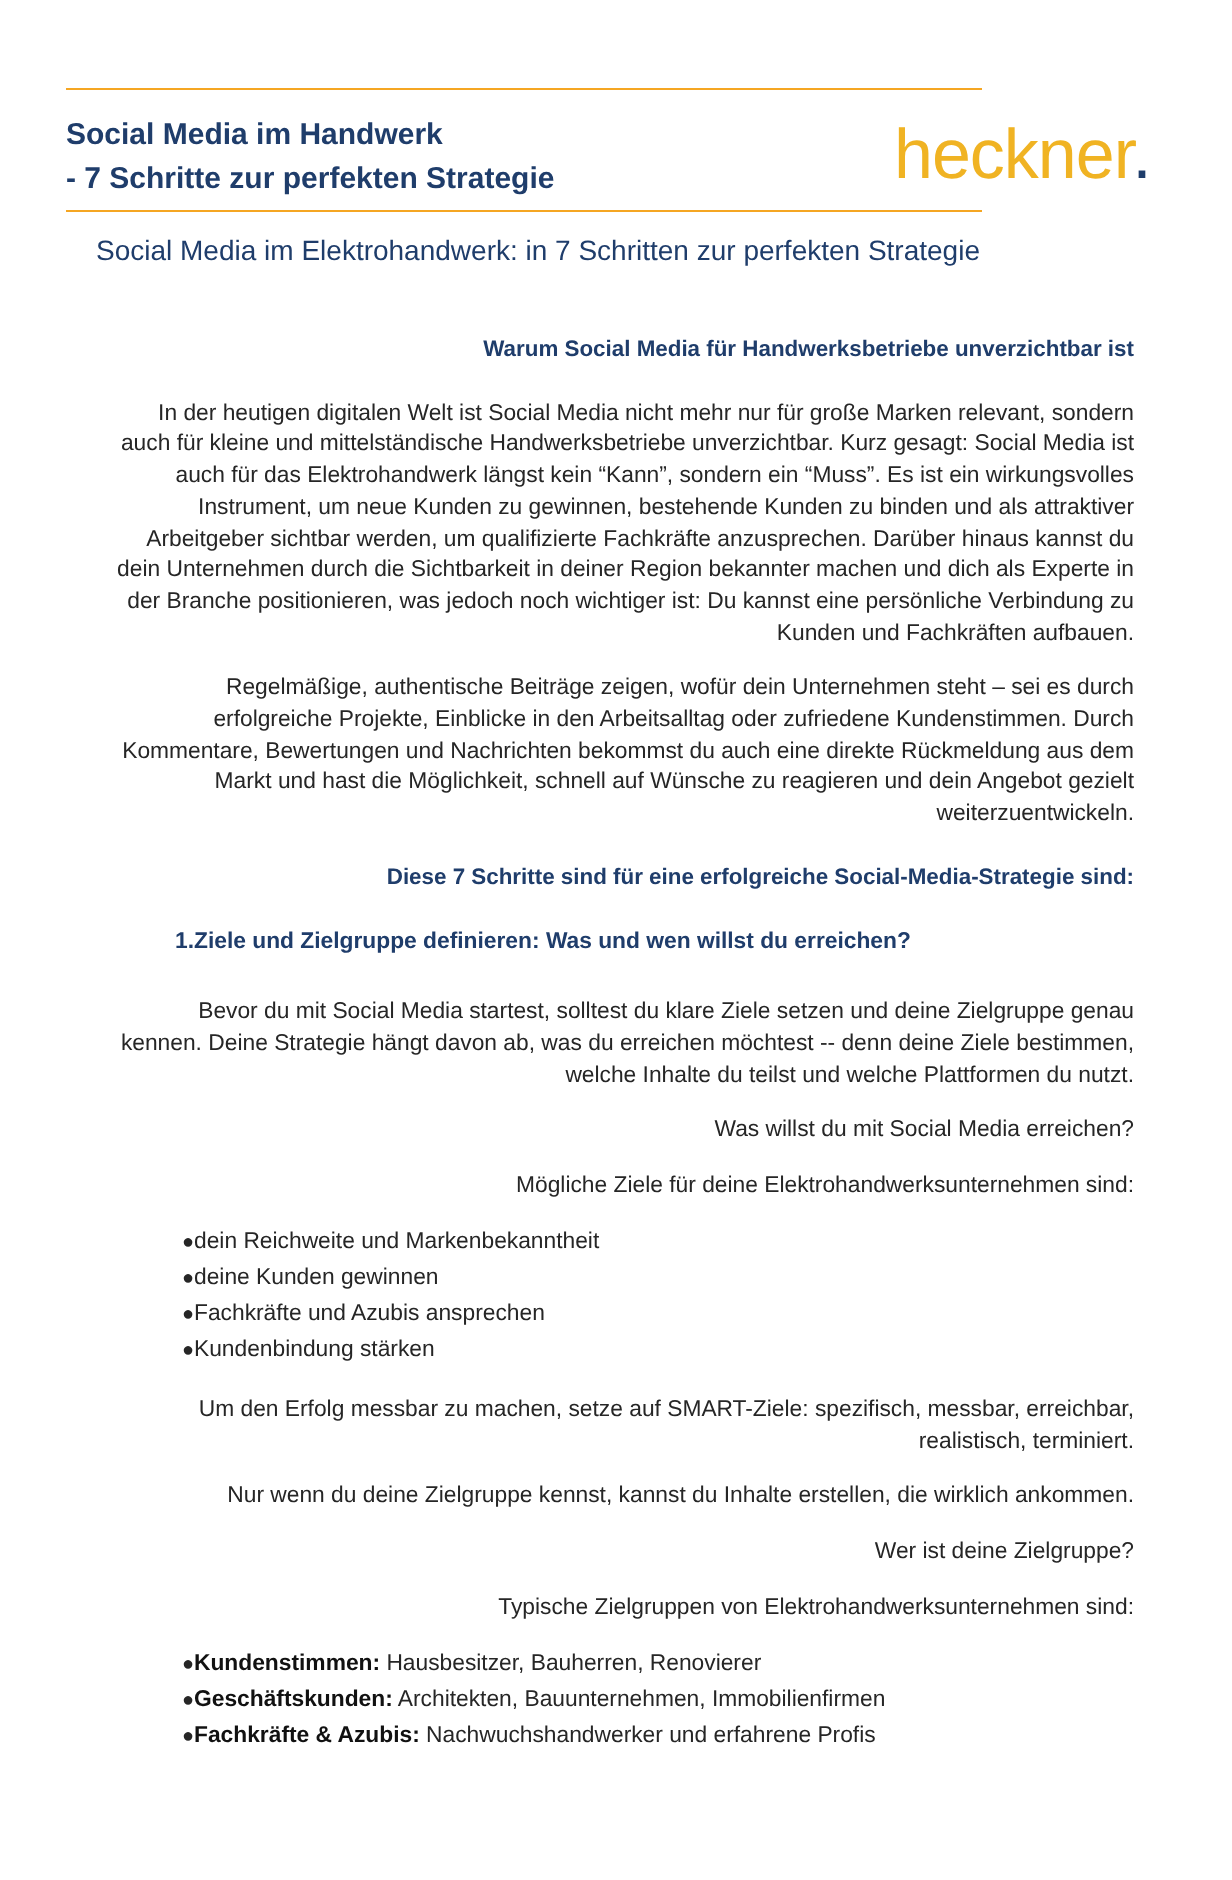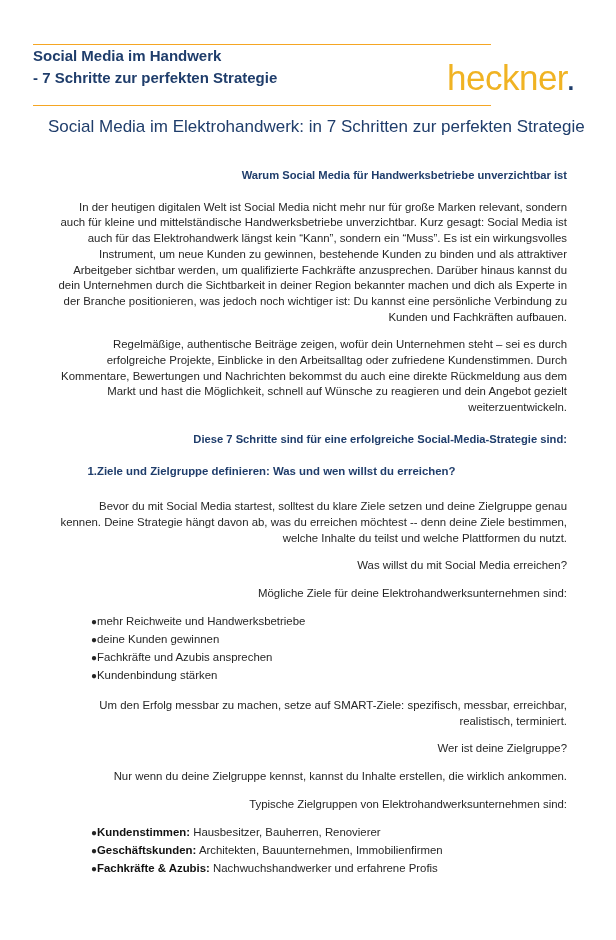--- a/index.html
+++ b/index.html
@@ -1,26 +1,26 @@
 <!DOCTYPE html>
 <html><head>
 <meta charset="utf-8">
 <style>
   html, body { margin: 0; padding: 0; background: #ffffff; }
   body { width: 616px; height: 940px; position: relative; overflow: hidden;
          font-family: "Liberation Sans", sans-serif; color: #222; }
   .hr { position: absolute; left: 33px; width: 458px; height: 0; border-top: 1.5px solid #f5a623; }
   .hr.top { top: 44px; }
   .hr.bottom { top: 105px; }
-  .header-title { position: absolute; left: 33px; top: 45px; font-size: 15px; font-weight: bold;
+  .header-title { position: absolute; left: 33px; top: 57px; font-size: 15px; font-weight: bold;
                   color: #1f3d6b; line-height: 22px; }
   .logo { position: absolute; left: 447px; top: 58px; font-family: Liberation Sans, sans-serif;
           font-size: 35px; color: #f0b323; letter-spacing: -0.5px; }
   .logo .dot { color: #1f3d6b; }
-  .doc-title { position: absolute; left: 48px; top: 117px; font-size: 17px; color: #1f3d6b; }
+  .doc-title { position: absolute; left: 48px; top: 117px; font-size: 14px; color: #1f3d6b; }
   .content { position: absolute; left: 57px; top: 168px; width: 510px; font-size: 11.4px;
              line-height: 15.7px; color: #262626; text-align: right; }
   .h2 { font-weight: bold; color: #1f3d6b; font-size: 11.2px; margin: 0 0 16px 0; }
   p { margin: 0 0 12px 0; }
   .ol-item { font-weight: bold; color: #1f3d6b; margin: 0 0 20px 20px; display: flex; }
   .ol-item .num { width: 20px; }
   ul { list-style: none; margin: 0 0 14px 0; padding: 0; }
   ul li { display: flex; margin: 0 0 2.5px 18px; }
   ul li .bullet { width: 22px; font-size: 10px; }
   b { color: #111; }
@@ -46,38 +46,38 @@
   <div class="ol-item">
     <span class="num">1.</span>
     <span>Ziele und Zielgruppe definieren: Was und wen willst du erreichen?</span>
   </div>
   <p>Bevor du mit Social Media startest, solltest du klare Ziele setzen und deine Zielgruppe genau kennen. Deine Strategie hängt davon ab, was du erreichen möchtest -- denn deine Ziele bestimmen, welche Inhalte du teilst und welche Plattformen du nutzt.</p>
   <p>Was willst du mit Social Media erreichen?</p>
   <p>Mögliche Ziele für deine Elektrohandwerksunternehmen sind:</p>
   <ul>
     <li>
         <span class="bullet">●</span>
-        <span>mehr Reichweite und Handwerksbetriebe</span>
+        <span>dein Reichweite und Markenbekanntheit</span>
       </li>
     <li>
         <span class="bullet">●</span>
         <span>deine Kunden gewinnen</span>
       </li>
     <li>
         <span class="bullet">●</span>
         <span>Fachkräfte und Azubis ansprechen</span>
       </li>
     <li>
         <span class="bullet">●</span>
         <span>Kundenbindung stärken</span>
       </li>
   </ul>
   <p>Um den Erfolg messbar zu machen, setze auf SMART-Ziele: spezifisch, messbar, erreichbar, realistisch, terminiert.</p>
+  <p>Nur wenn du deine Zielgruppe kennst, kannst du Inhalte erstellen, die wirklich ankommen.</p>
   <p>Wer ist deine Zielgruppe?</p>
-  <p>Nur wenn du deine Zielgruppe kennst, kannst du Inhalte erstellen, die wirklich ankommen.</p>
   <p>Typische Zielgruppen von Elektrohandwerksunternehmen sind:</p>
   <ul>
     <li>
         <span class="bullet">●</span>
         <span><b>Kundenstimmen:</b><span> Hausbesitzer, Bauherren, Renovierer</span></span>
       </li>
     <li>
         <span class="bullet">●</span>
         <span><b>Geschäftskunden:</b><span> Architekten, Bauunternehmen, Immobilienfirmen</span></span>
       </li>

